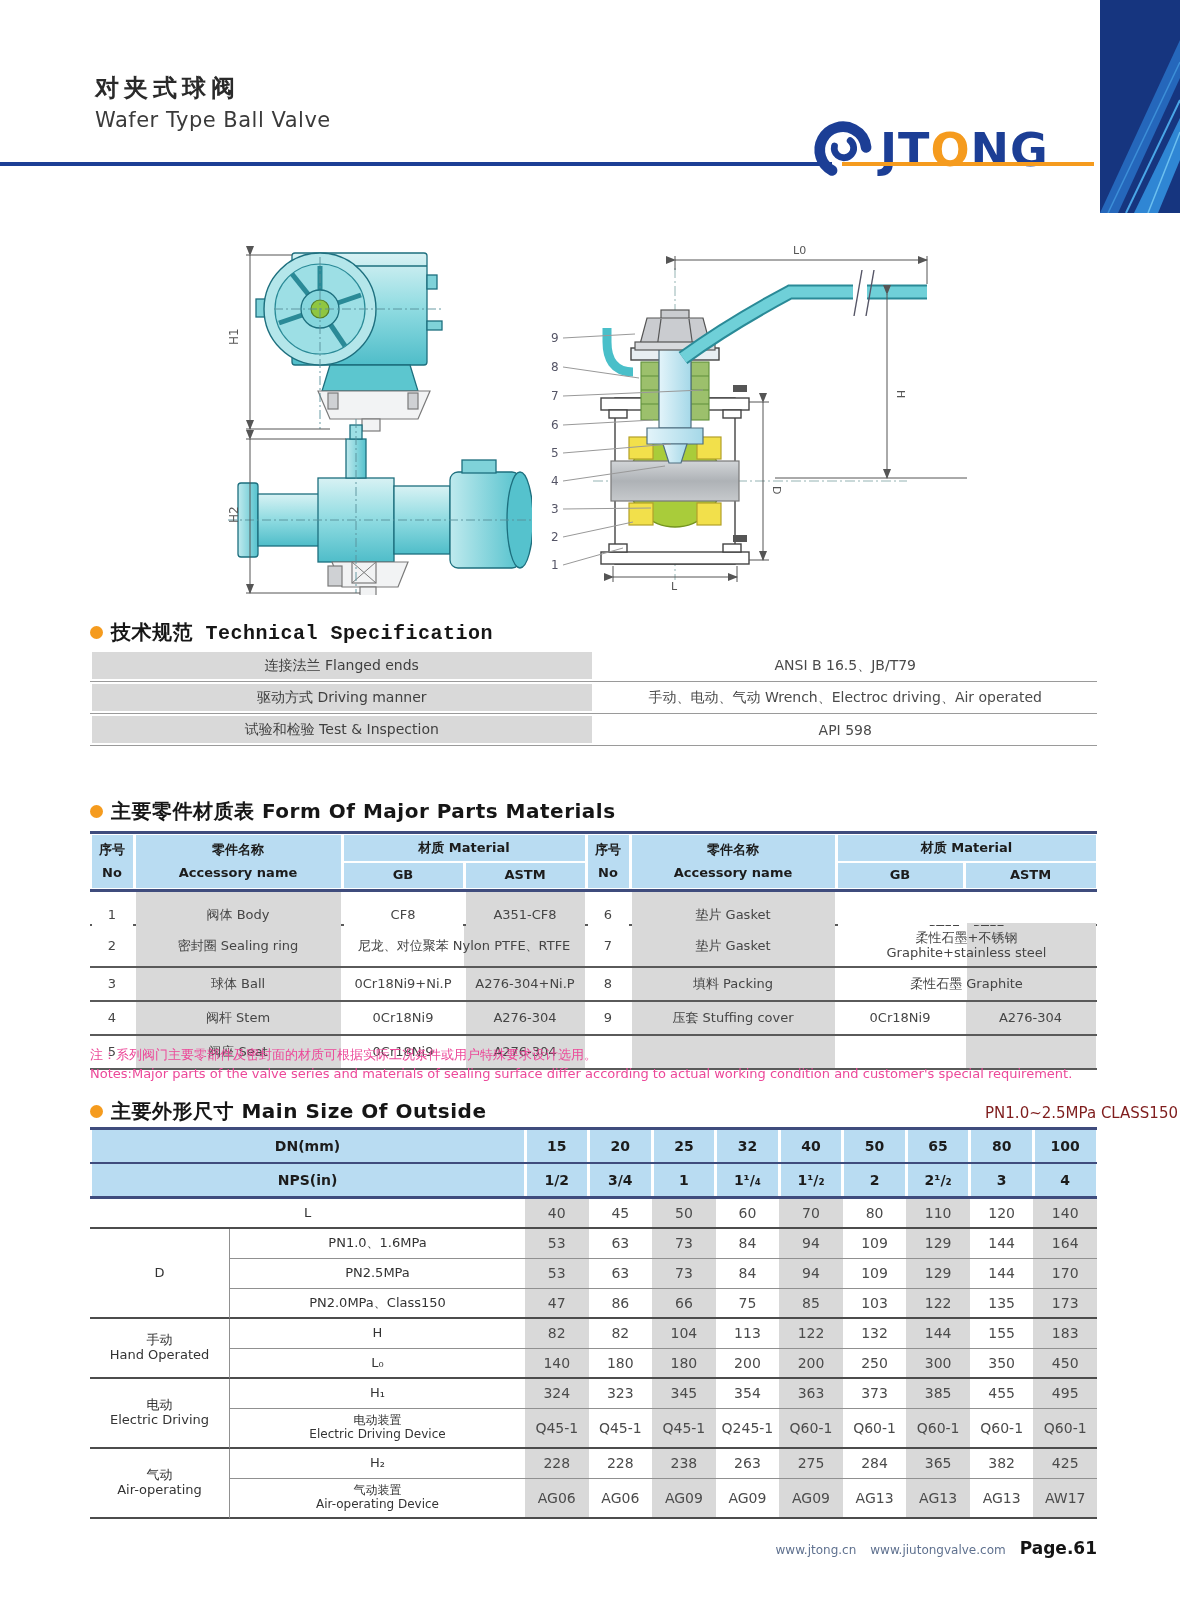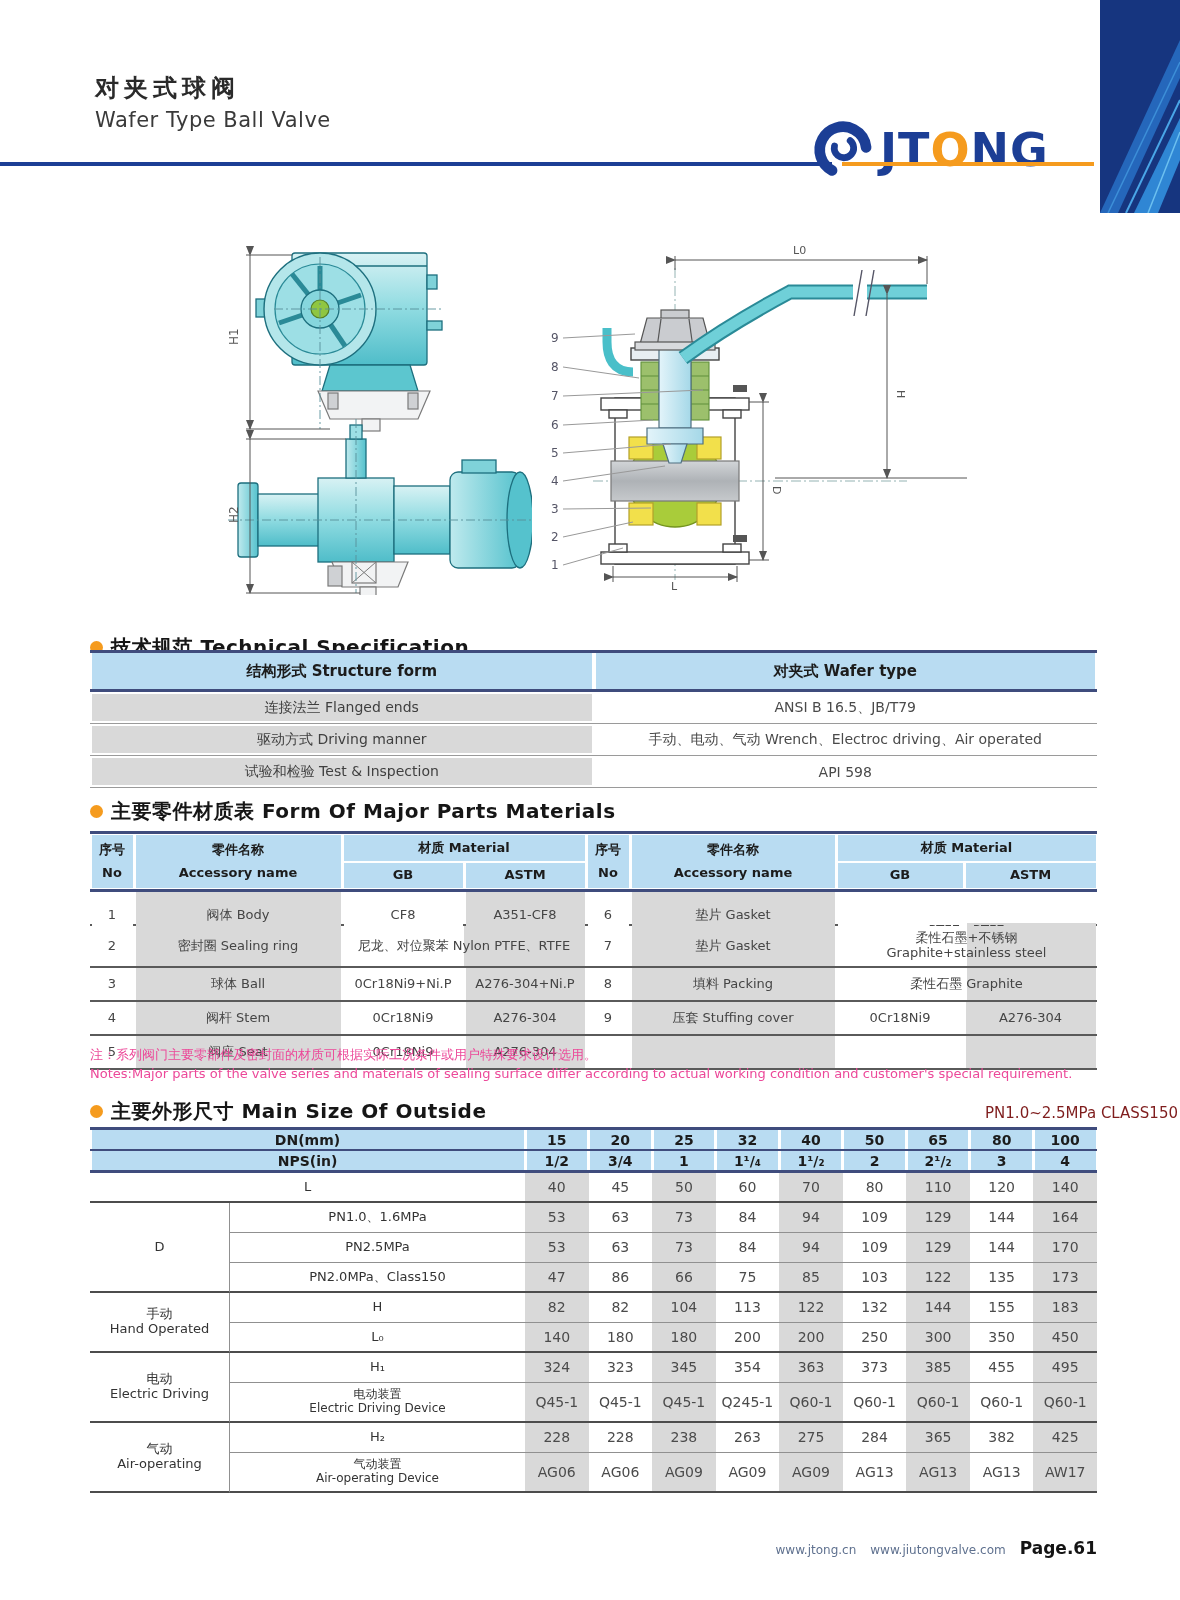--- a/index.html
+++ b/index.html
@@ -47,21 +47,21 @@
   .r32{height:32px;} .r40{height:40px;}
   .cw{background:#ffffff;} .cg{background:#d9d9d9;}
   .cm{background:linear-gradient(to right,#ffffff 50%,#d9d9d9 50%);}
   .small2{font-size:11px;}
   .mat-note{left:90px;top:1046px;font-size:13px;color:#ec4899;line-height:1.45;}
 
   
   .size-title{left:90px;top:1098px;}
   .sizes{left:90px;top:1127px;width:1007px;}
   .sz-head{border-top:3px solid #3f4c7d;border-bottom:3px solid #3f4c7d;}
-  .sz-hrow{display:grid;grid-template-columns:140px 295px repeat(9,1fr);height:19px;text-align:center;}
+  .sz-hrow{display:grid;grid-template-columns:140px 295px repeat(9,1fr);height:32px;text-align:center;}
   .sz-hrow + .sz-hrow{border-top:2px solid #3f4c7d;}
   .sz-hrow .hc{margin:0 1.5px;background:#b9dcf2;display:flex;align-items:center;justify-content:center;
            font-size:14px;font-weight:bold;color:#1c1c1c;}
   .sz-body{display:grid;grid-template-columns:140px 295px repeat(9,1fr);
            grid-template-rows:30px 30px 30px 30px 30px 30px 30px 40px 30px 40px;}
   .sz-body .c{display:flex;flex-direction:column;align-items:center;justify-content:center;
            font-size:14px;color:#4b4b4b;line-height:1.15;text-align:center;background:#fff;}
   .sz-body .lab{font-size:13px;color:#333;}
   .sz-body .grp{font-size:13px;color:#333;border-right:1px solid #909090;}
   .sz-body .dev{font-size:12px;}
@@ -299,30 +299,26 @@
       <text x="16" y="170">7</text>
       <text x="16" y="199">6</text>
       <text x="16" y="227">5</text>
       <text x="16" y="255">4</text>
       <text x="16" y="283">3</text>
       <text x="16" y="311">2</text>
       <text x="16" y="339">1</text>
     </g>
   </svg>
 
-  <div class="abs sec-title" style="left:90px;top:634px;">
+  <div class="abs sec-title" style="left:90px;top:619px;font-family:Liberation Mono, monospace;">
     <div class="bullet"></div>
     <span>技术规范 Technical Specification</span>
   </div>
 
   <div class="abs spec">
-    <div class="sp-head">
-      <div class="hc">结构形式 Structure form</div>
-      <div class="hc">对夹式 Wafer type</div>
-    </div>
     <div class="sp-row">
       <div class="lc">连接法兰 Flanged ends</div>
       <div class="vc">ANSI B 16.5、JB/T79</div>
     </div>
     <div class="sp-row">
       <div class="lc">驱动方式 Driving manner</div>
       <div class="vc">手动、电动、气动 Wrench、Electroc driving、Air operated</div>
     </div>
     <div class="sp-row">
       <div class="lc">试验和检验 Test &amp; Inspection</div>

